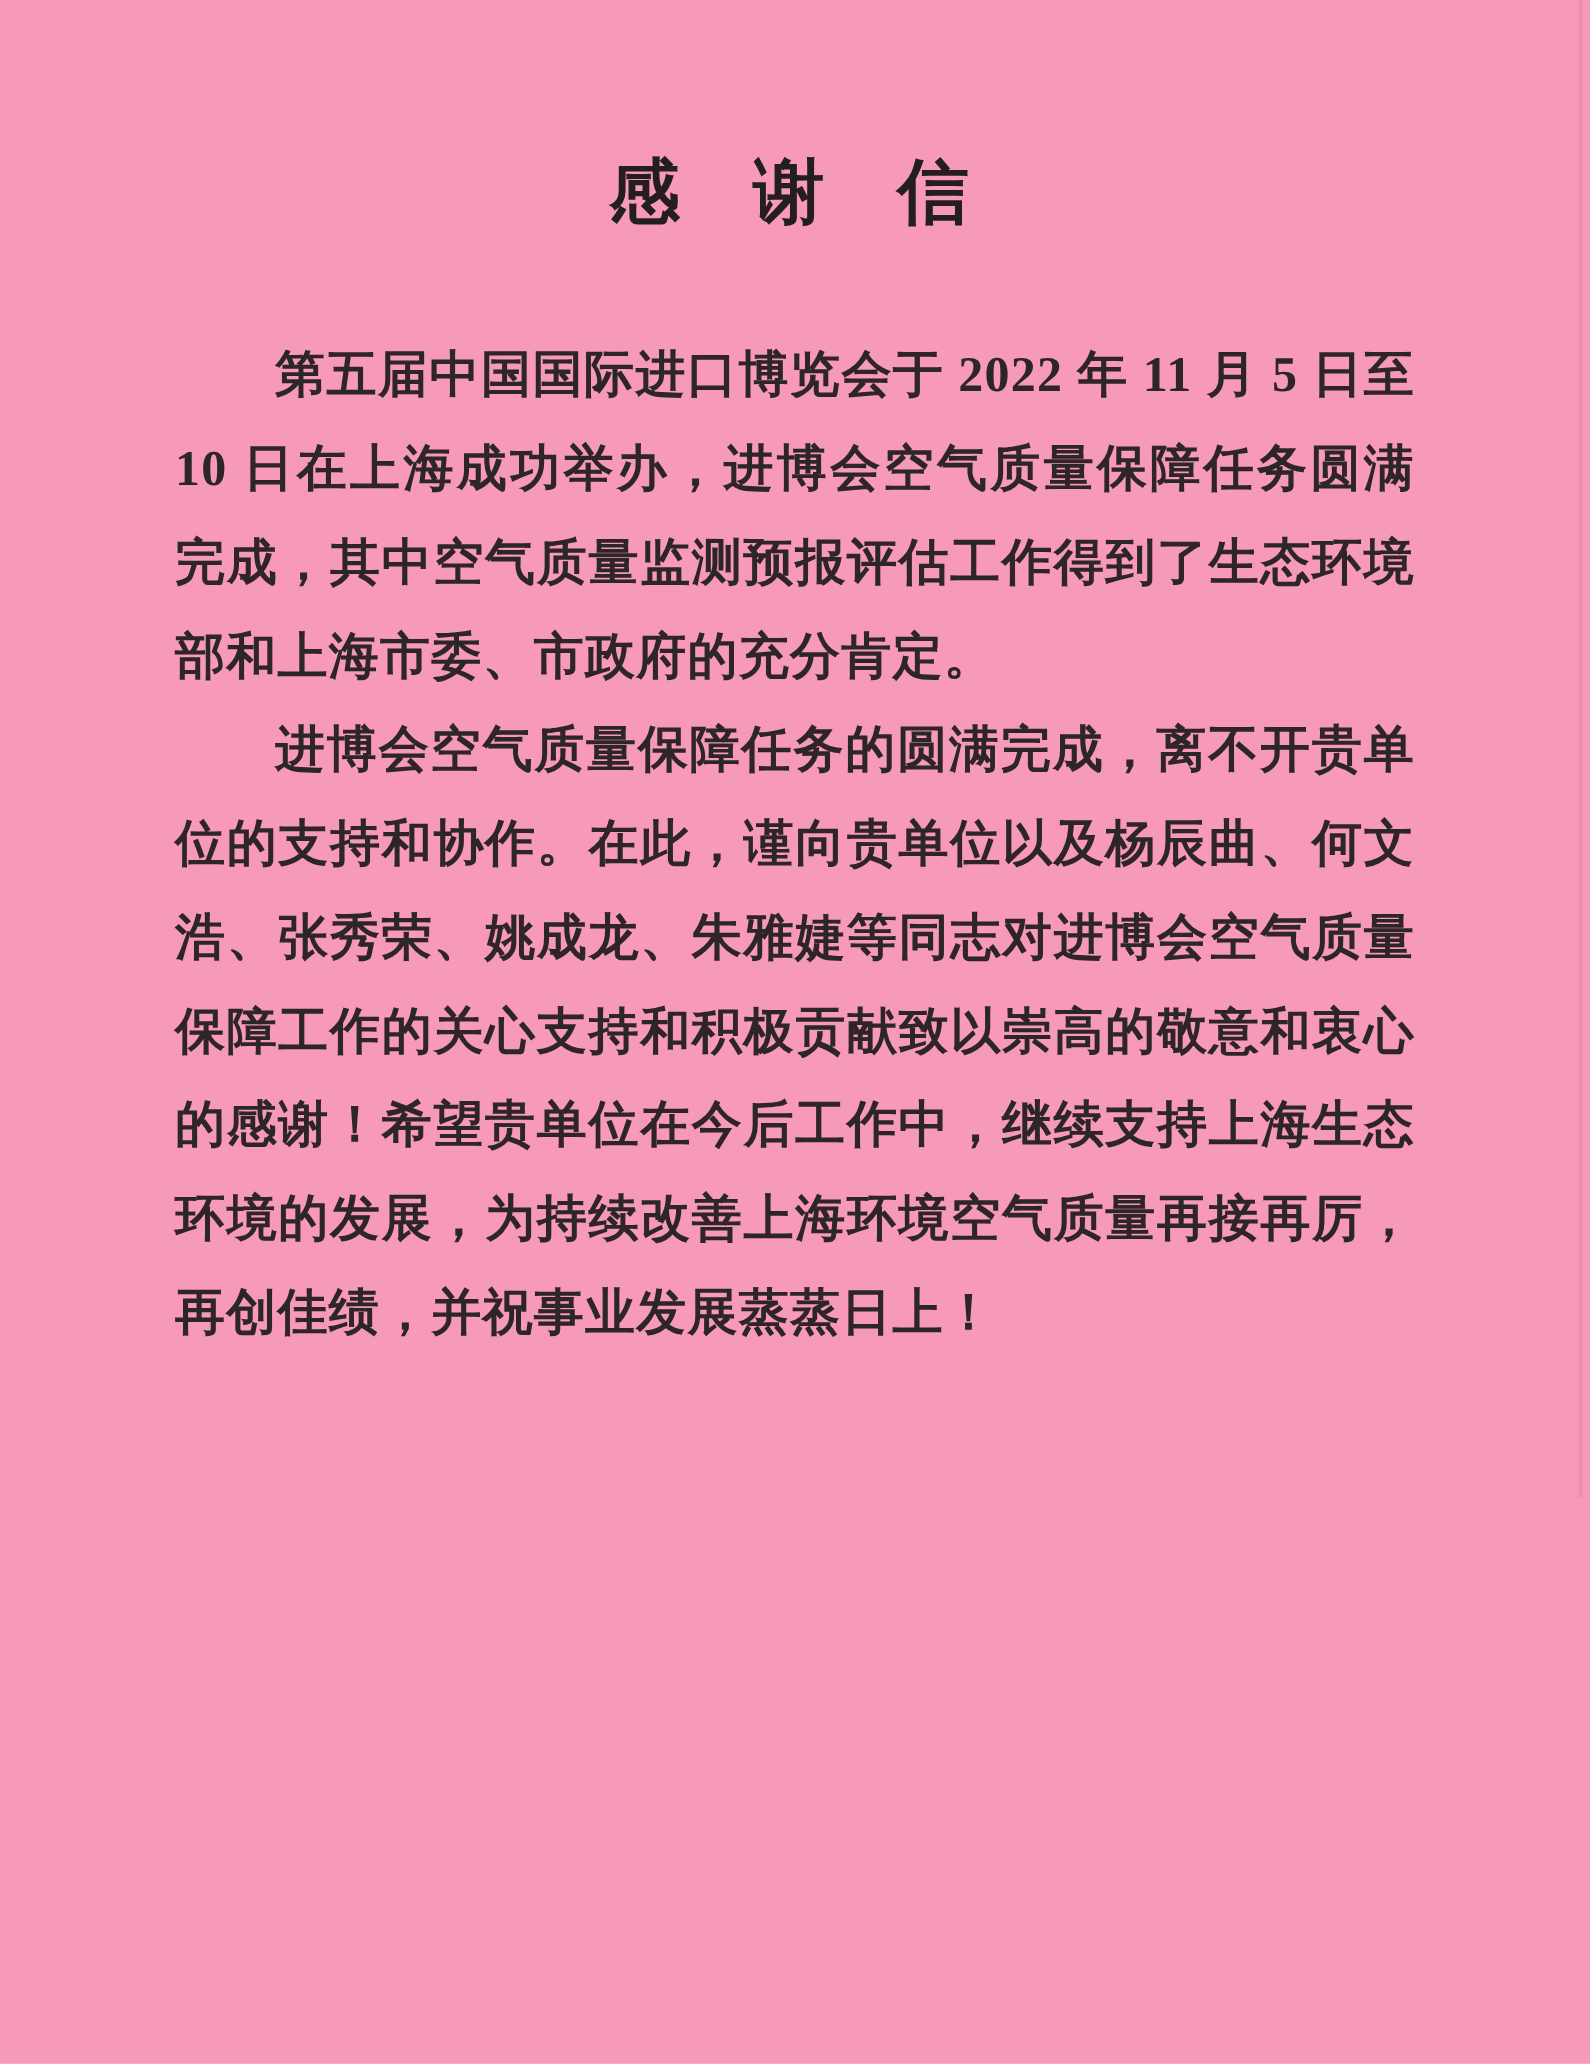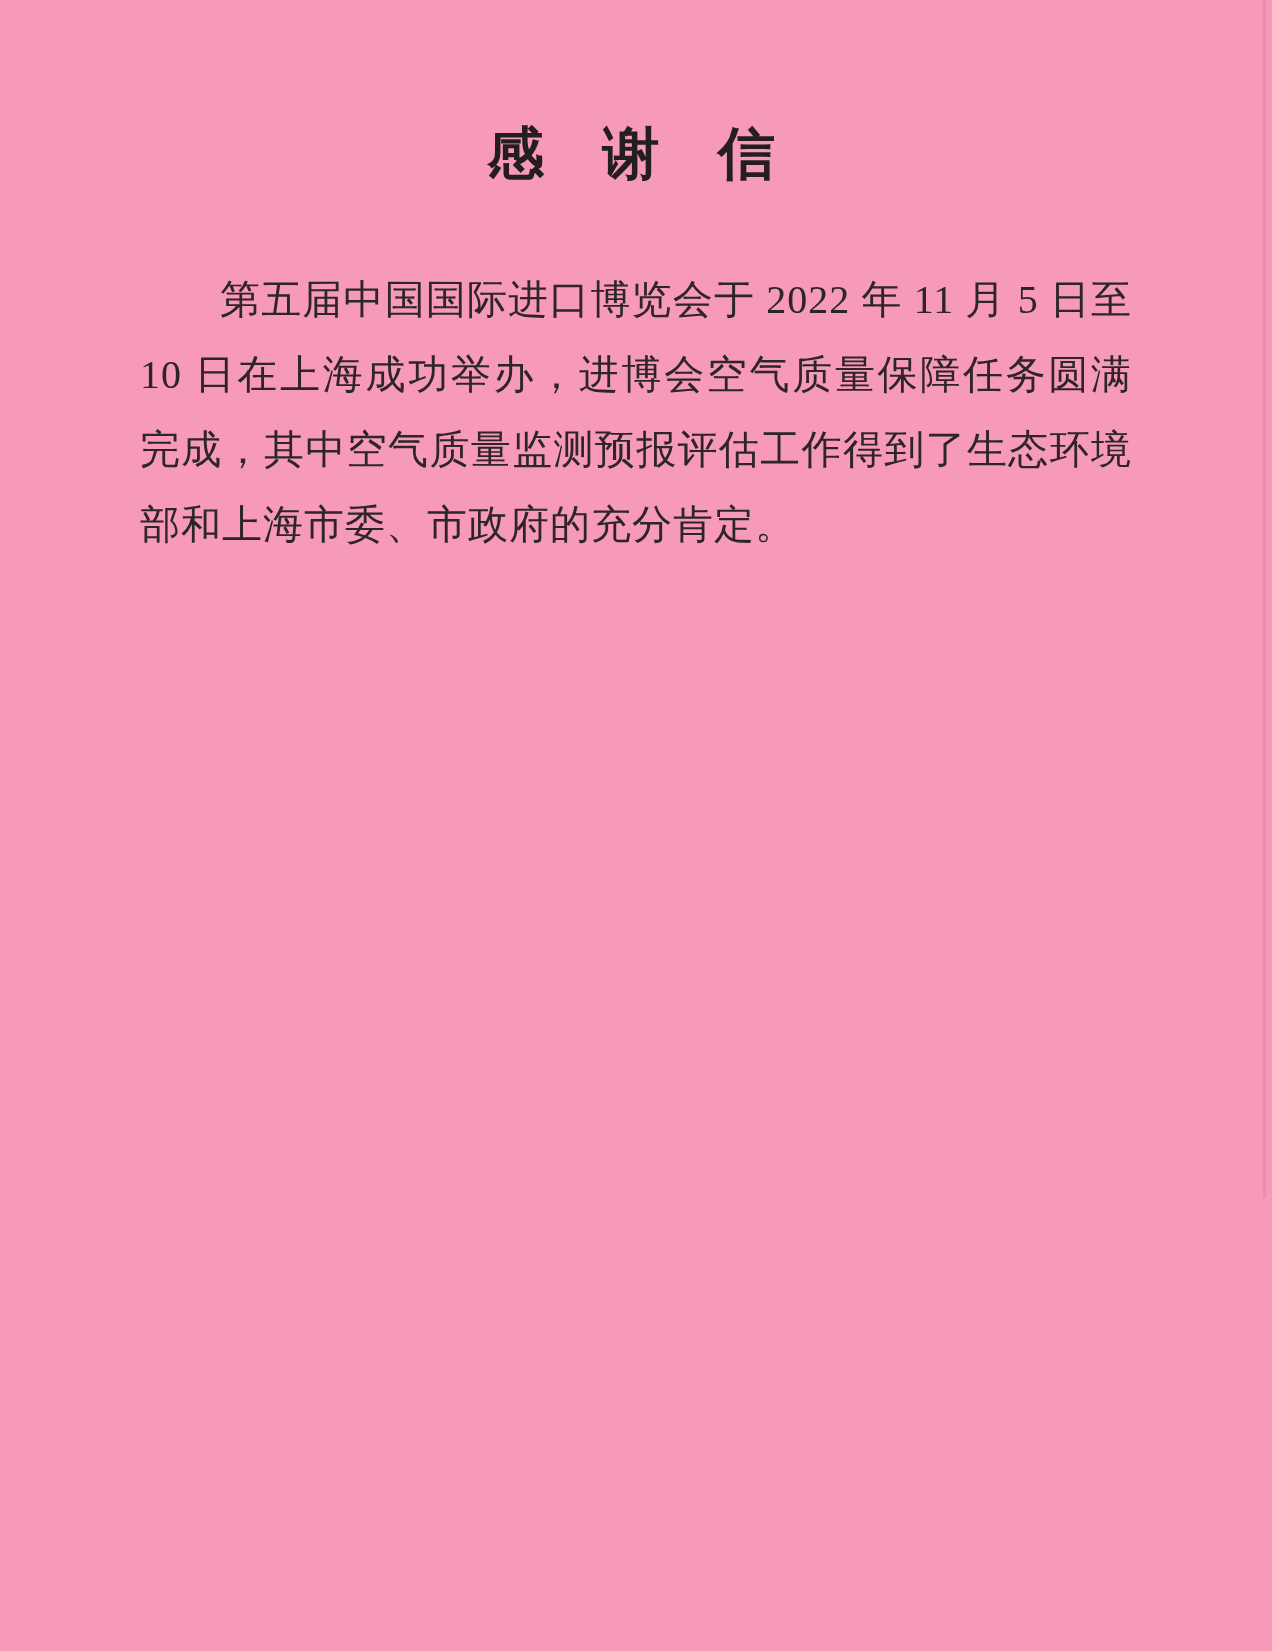--- a/index.html
+++ b/index.html
@@ -50,20 +50,21 @@
     font-size: 40px;
     line-height: 75px;
     text-align: justify;
     letter-spacing: 1px;
   }
   .salutation {
     text-indent: 0;
   }
   .para {
     text-indent: 2em;
+    font-weight: bold;
   }
   .signature {
     position: absolute;
     top: 1306px;
     left: 782px;
     font-size: 40px;
     letter-spacing: 1px;
     z-index: 2;
   }
   .date {
@@ -93,20 +94,21 @@
 </style>
 </head>
 <body>
 
 <div class="page">
 
   <h1 class="title">感  谢  信</h1>
 
   <div class="body-text">
     <p class="para">第五届中国国际进口博览会于 2022 年 11 月 5 日至 10 日在上海成功举办，进博会空气质量保障任务圆满完成，其中空气质量监测预报评估工作得到了生态环境部和上海市委、市政府的充分肯定。</p>
+    <p class="para">进博会空气质量保障任务的圆满完成，离不开贵单位的支持和协作。在此，谨向贵单位以及杨辰曲、何文浩、张秀荣、姚成龙、朱雅婕等同志对进博会空气质量保障工作的关心支持和积极贡献致以崇高的敬意和衷心的感谢！希望贵单位在今后工作中，继续支持上海生态环境的发展，为持续改善上海环境空气质量再接再厉，再创佳绩，并祝事业发展蒸蒸日上！</p>
   </div>
 
   <div class="signature">上海市生态环境局</div>
 
   <div class="date">2022 年 11 月 30 日</div>
 
   <svg class="stamp" viewBox="0 0 280 280" xmlns="http://www.w3.org/2000/svg">
     <circle cx="140" cy="140" r="122" fill="none" stroke="currentColor" stroke-width="9"></circle>
     <g id="stamp-arc-text" fill="currentColor">
         <text x="62.2" y="194.5" font-size="40" text-anchor="middle" dominant-baseline="central" transform="rotate(-125.0 62.2 194.5)">上</text>

